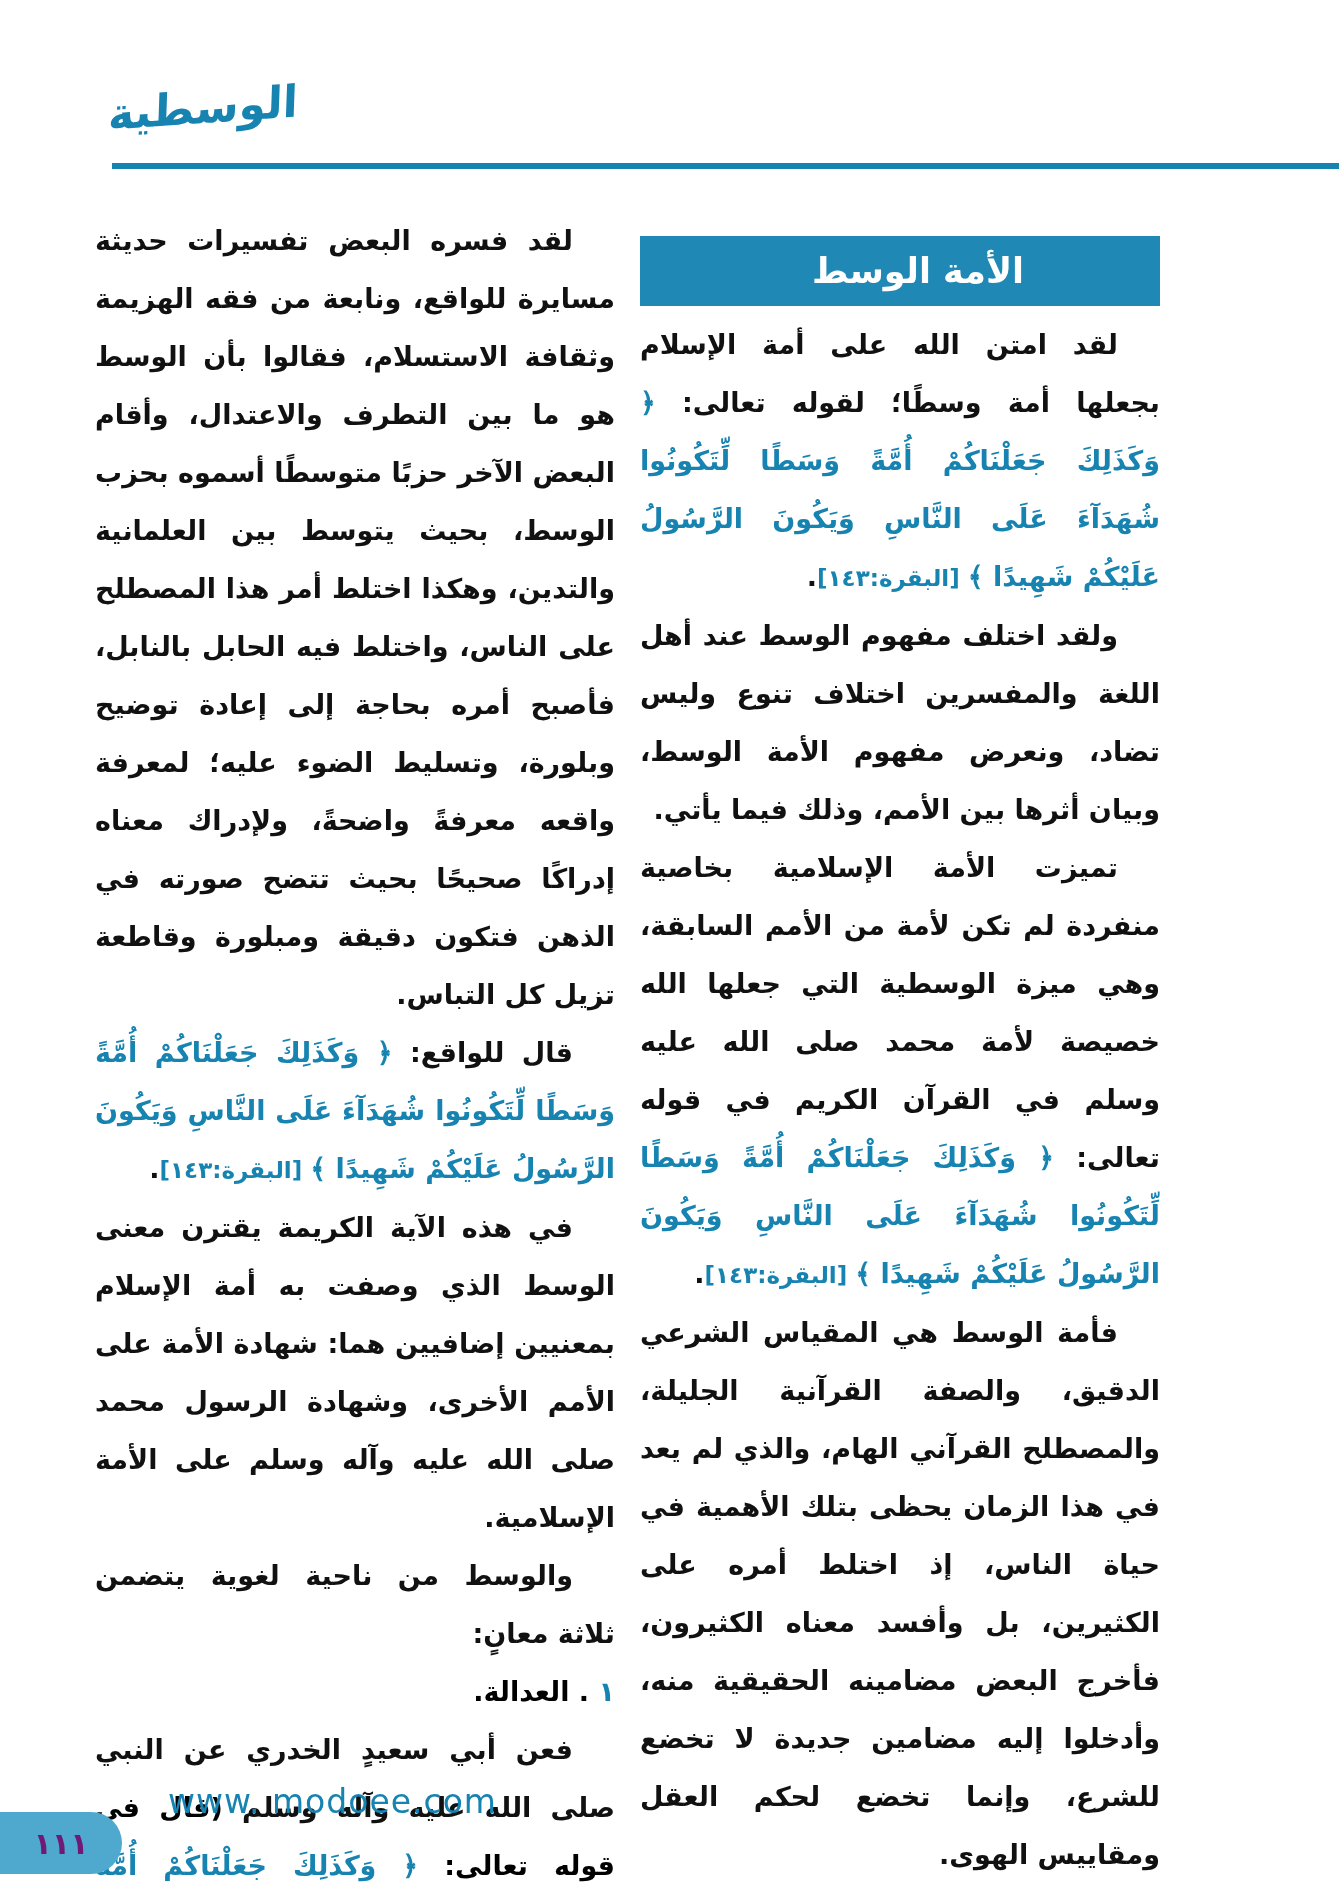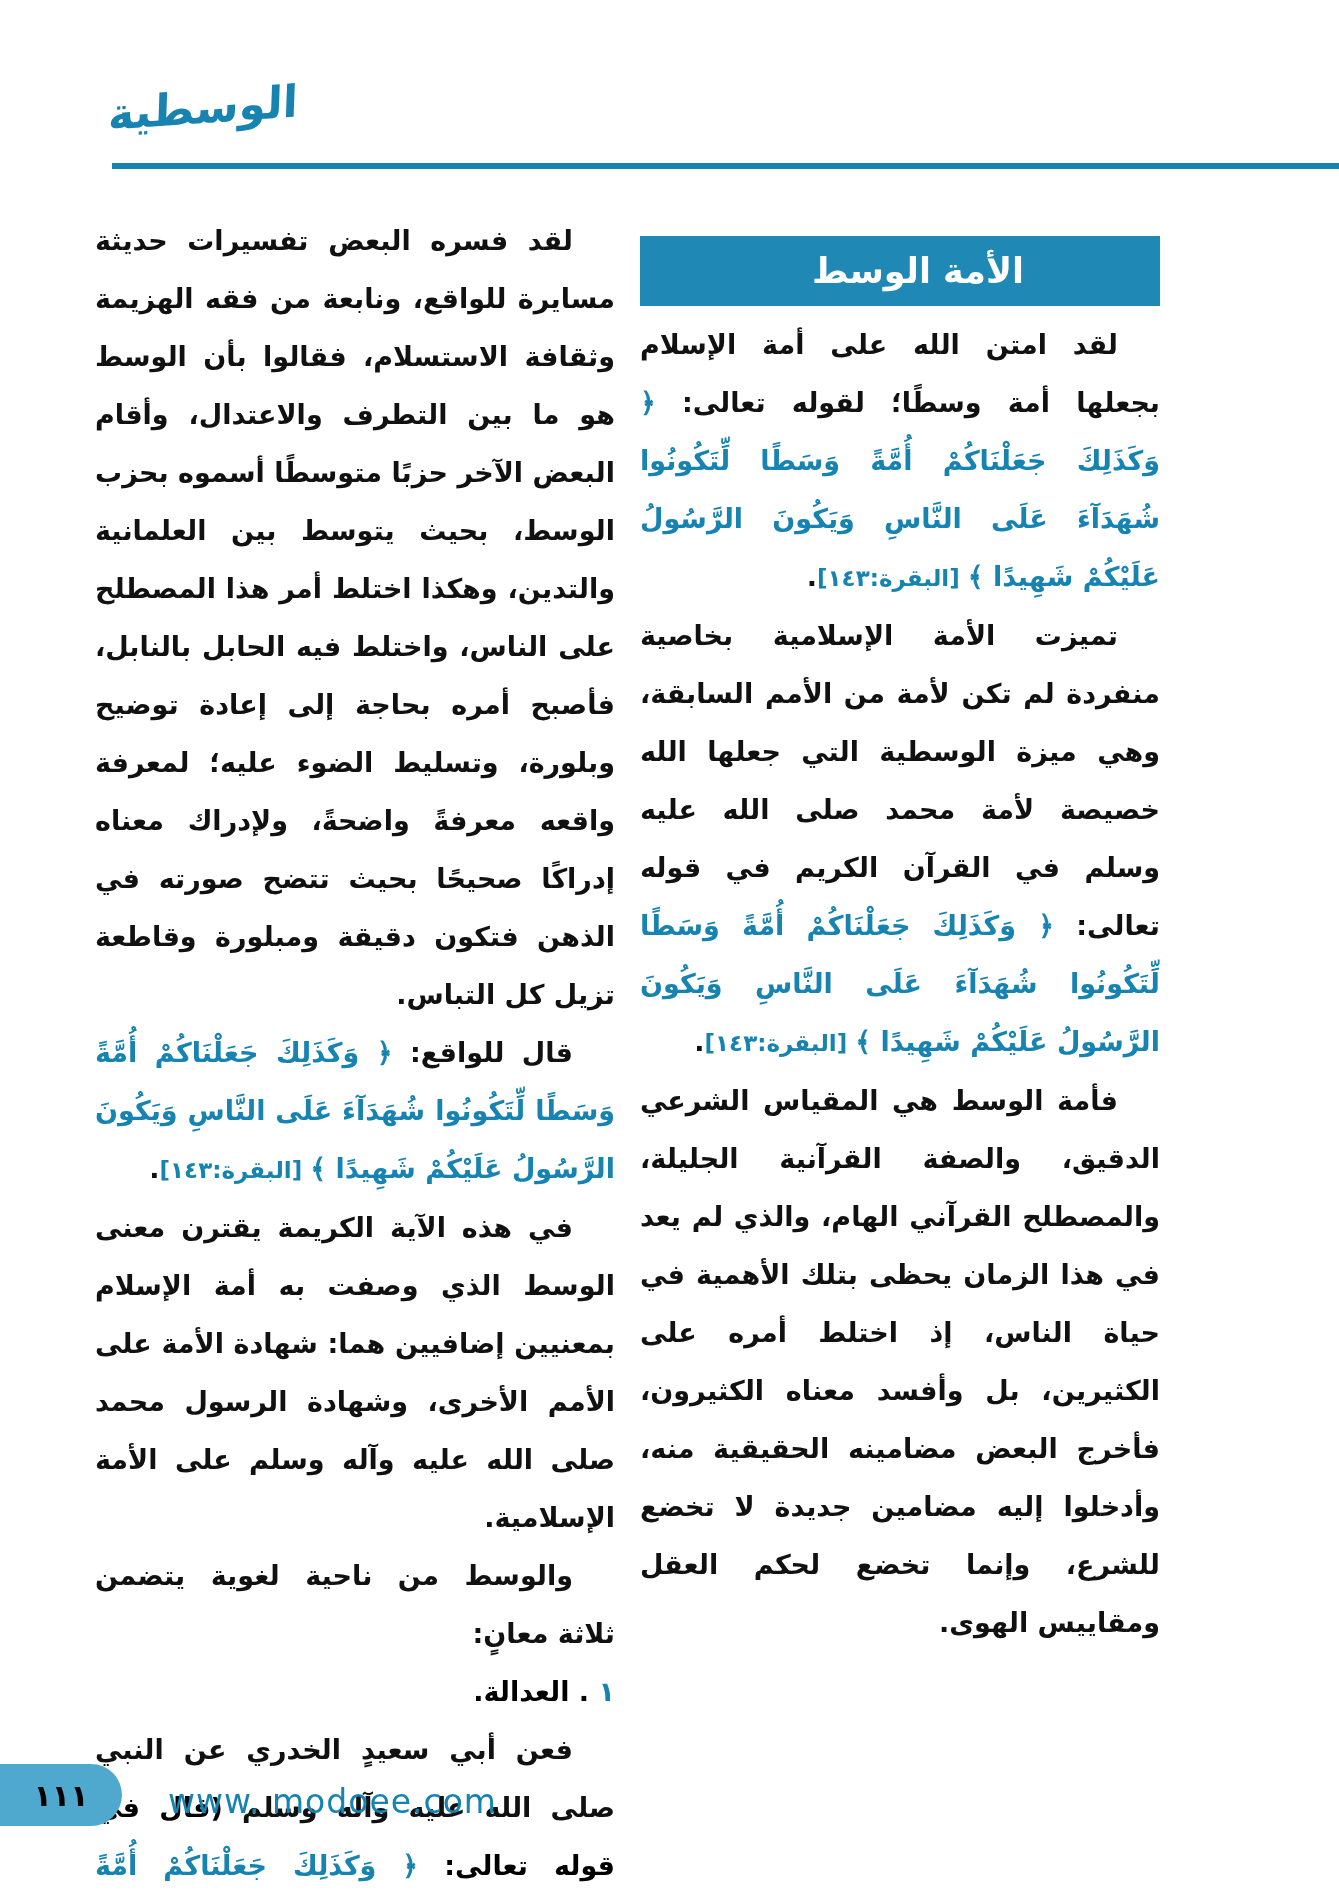--- a/index.html
+++ b/index.html
@@ -46,25 +46,25 @@
   .para.heading{color:var(--teal);text-indent:0;font-size:31px;}
   .para.list{text-indent:0;}
   .seg-body{color:var(--body-text);}
   .seg-bold{color:#000000;}
   .seg-quran{color:var(--teal);}
   .seg-ref{color:var(--teal);font-size:23px;}
   .seg-marker{color:var(--teal);}
   .seg-heading{color:var(--teal);}
   
   .page-badge{
-    position:absolute;top:1764px;left:0;
+    position:absolute;top:1812px;left:0;
     width:122px;height:62px;
     background:var(--pill-bg);
     border-radius:0 31px 31px 0;
-    color:#000000;font-size:30px;font-weight:bold;
+    color:#701a75;font-size:30px;font-weight:bold;
     display:flex;align-items:center;justify-content:center;
     direction:rtl;
   }
   .website{
     position:absolute;top:1782px;left:168px;
     color:var(--teal);font-size:33px;
     direction:ltr;letter-spacing:1px;
   }
 </style>
 </head>
@@ -73,20 +73,21 @@
 <div class="page">
 
   <div class="calligraphy">الوسطية</div>
   <div class="header-rule"></div>
 
   <main class="columns">
     <section class="col">
       <div class="section-banner">الأمة الوسط</div>
       <div>
           <p class="para text"><span class="seg-body">لقد امتن الله على أمة الإسلام بجعلها أمة وسطًا؛ لقوله تعالى: </span><span class="seg-quran">﴿ وَكَذَلِكَ جَعَلْنَاكُمْ أُمَّةً وَسَطًا لِّتَكُونُوا شُهَدَآءَ عَلَى النَّاسِ وَيَكُونَ الرَّسُولُ عَلَيْكُمْ شَهِيدًا ﴾</span><span class="seg-ref"> [البقرة:١٤٣]</span><span class="seg-body">.</span></p>
+          <p class="para text"><span class="seg-body">ولقد اختلف مفهوم الوسط عند أهل اللغة والمفسرين اختلاف تنوع وليس تضاد، ونعرض مفهوم الأمة الوسط، وبيان أثرها بين الأمم، وذلك فيما يأتي.</span></p>
           <p class="para text"><span class="seg-body">تميزت الأمة الإسلامية بخاصية منفردة لم تكن لأمة من الأمم السابقة، وهي ميزة الوسطية التي جعلها الله خصيصة لأمة محمد صلى الله عليه وسلم في القرآن الكريم في قوله تعالى: </span><span class="seg-quran">﴿ وَكَذَلِكَ جَعَلْنَاكُمْ أُمَّةً وَسَطًا لِّتَكُونُوا شُهَدَآءَ عَلَى النَّاسِ وَيَكُونَ الرَّسُولُ عَلَيْكُمْ شَهِيدًا ﴾</span><span class="seg-ref"> [البقرة:١٤٣]</span><span class="seg-body">.</span></p>
           <p class="para text"><span class="seg-body">فأمة الوسط هي المقياس الشرعي الدقيق، والصفة القرآنية الجليلة، والمصطلح القرآني الهام، والذي لم يعد في هذا الزمان يحظى بتلك الأهمية في حياة الناس، إذ اختلط أمره على الكثيرين، بل وأفسد معناه الكثيرون، فأخرج البعض مضامينه الحقيقية منه، وأدخلوا إليه مضامين جديدة لا تخضع للشرع، وإنما تخضع لحكم العقل ومقاييس الهوى.</span></p>
         </div>
     </section>
     <section class="col">
       <div>
           <p class="para text"><span class="seg-body">لقد فسره البعض تفسيرات حديثة مسايرة للواقع، ونابعة من فقه الهزيمة وثقافة الاستسلام، فقالوا بأن الوسط هو ما بين التطرف والاعتدال، وأقام البعض الآخر حزبًا متوسطًا أسموه بحزب الوسط، بحيث يتوسط بين العلمانية والتدين، وهكذا اختلط أمر هذا المصطلح على الناس، واختلط فيه الحابل بالنابل، فأصبح أمره بحاجة إلى إعادة توضيح وبلورة، وتسليط الضوء عليه؛ لمعرفة واقعه معرفةً واضحةً، ولإدراك معناه إدراكًا صحيحًا بحيث تتضح صورته في الذهن فتكون دقيقة ومبلورة وقاطعة تزيل كل التباس.</span></p>
           <p class="para text"><span class="seg-body">قال للواقع: </span><span class="seg-quran">﴿ وَكَذَلِكَ جَعَلْنَاكُمْ أُمَّةً وَسَطًا لِّتَكُونُوا شُهَدَآءَ عَلَى النَّاسِ وَيَكُونَ الرَّسُولُ عَلَيْكُمْ شَهِيدًا ﴾</span><span class="seg-ref"> [البقرة:١٤٣]</span><span class="seg-body">.</span></p>
           <p class="para text"><span class="seg-body">في هذه الآية الكريمة يقترن معنى الوسط الذي وصفت به أمة الإسلام بمعنيين إضافيين هما: شهادة الأمة على الأمم الأخرى، وشهادة الرسول محمد صلى الله عليه وآله وسلم على الأمة الإسلامية.</span></p>
           <p class="para text"><span class="seg-body">والوسط من ناحية لغوية يتضمن ثلاثة معانٍ:</span></p>

